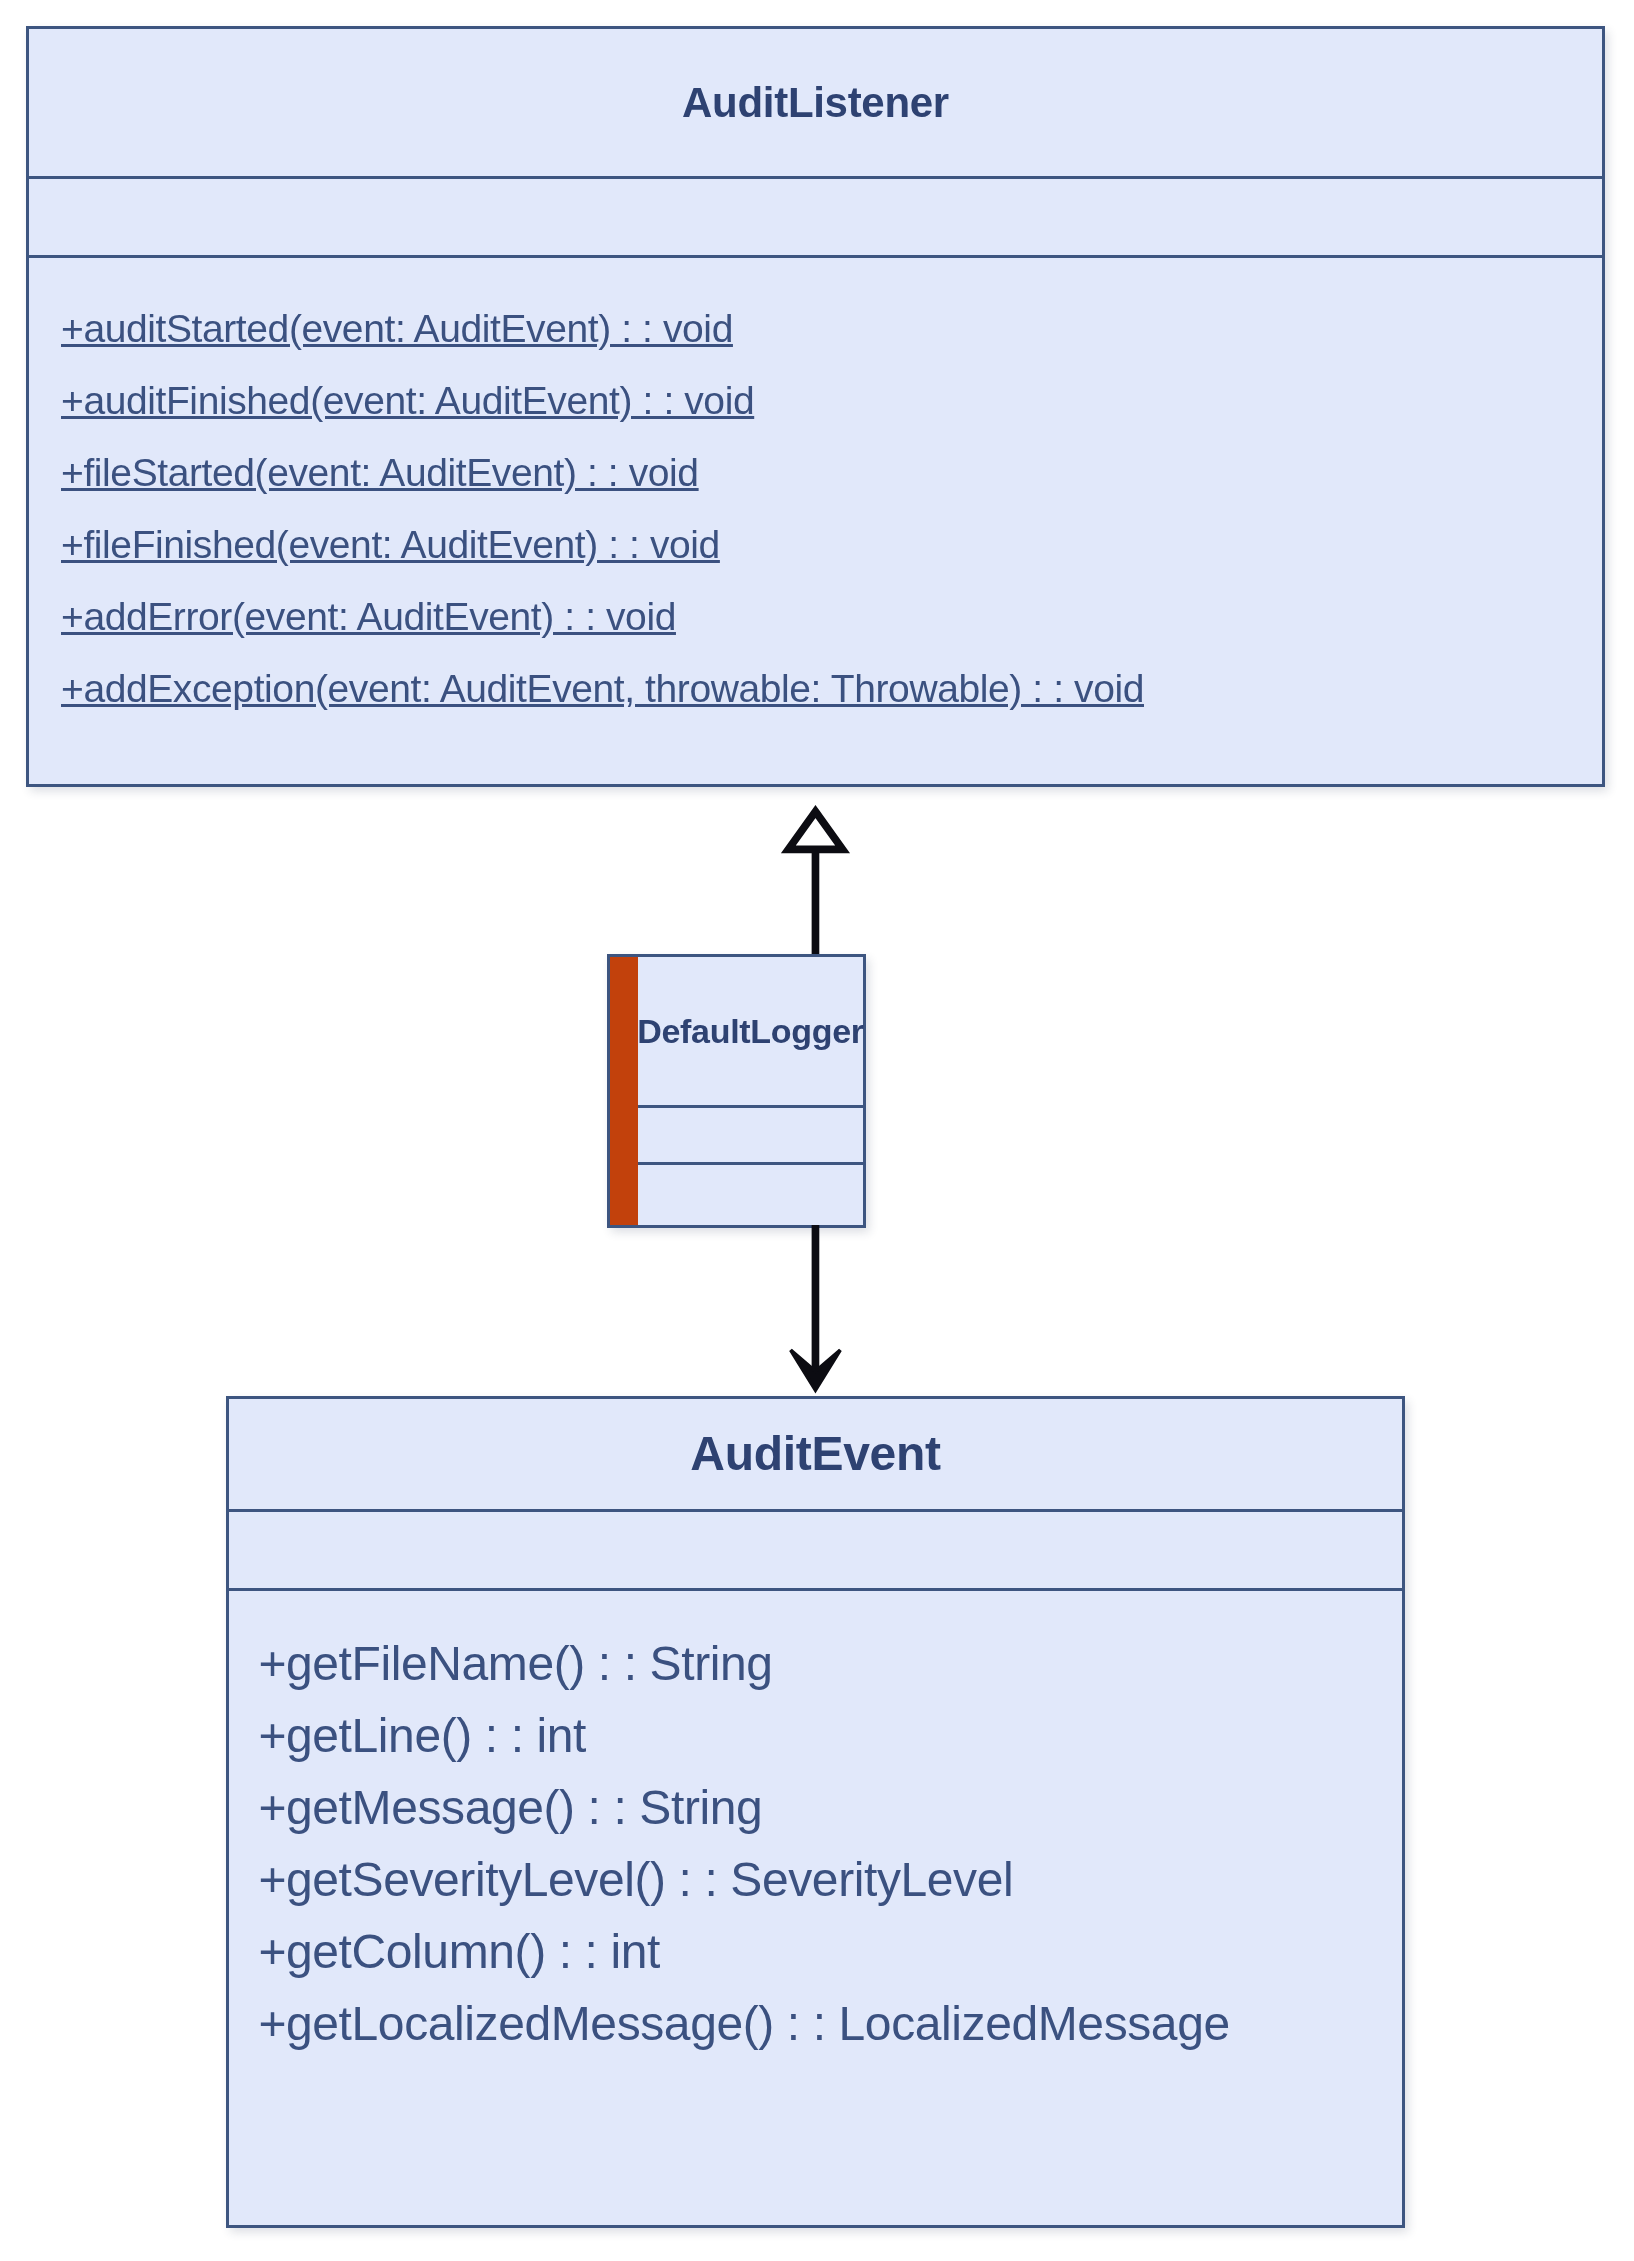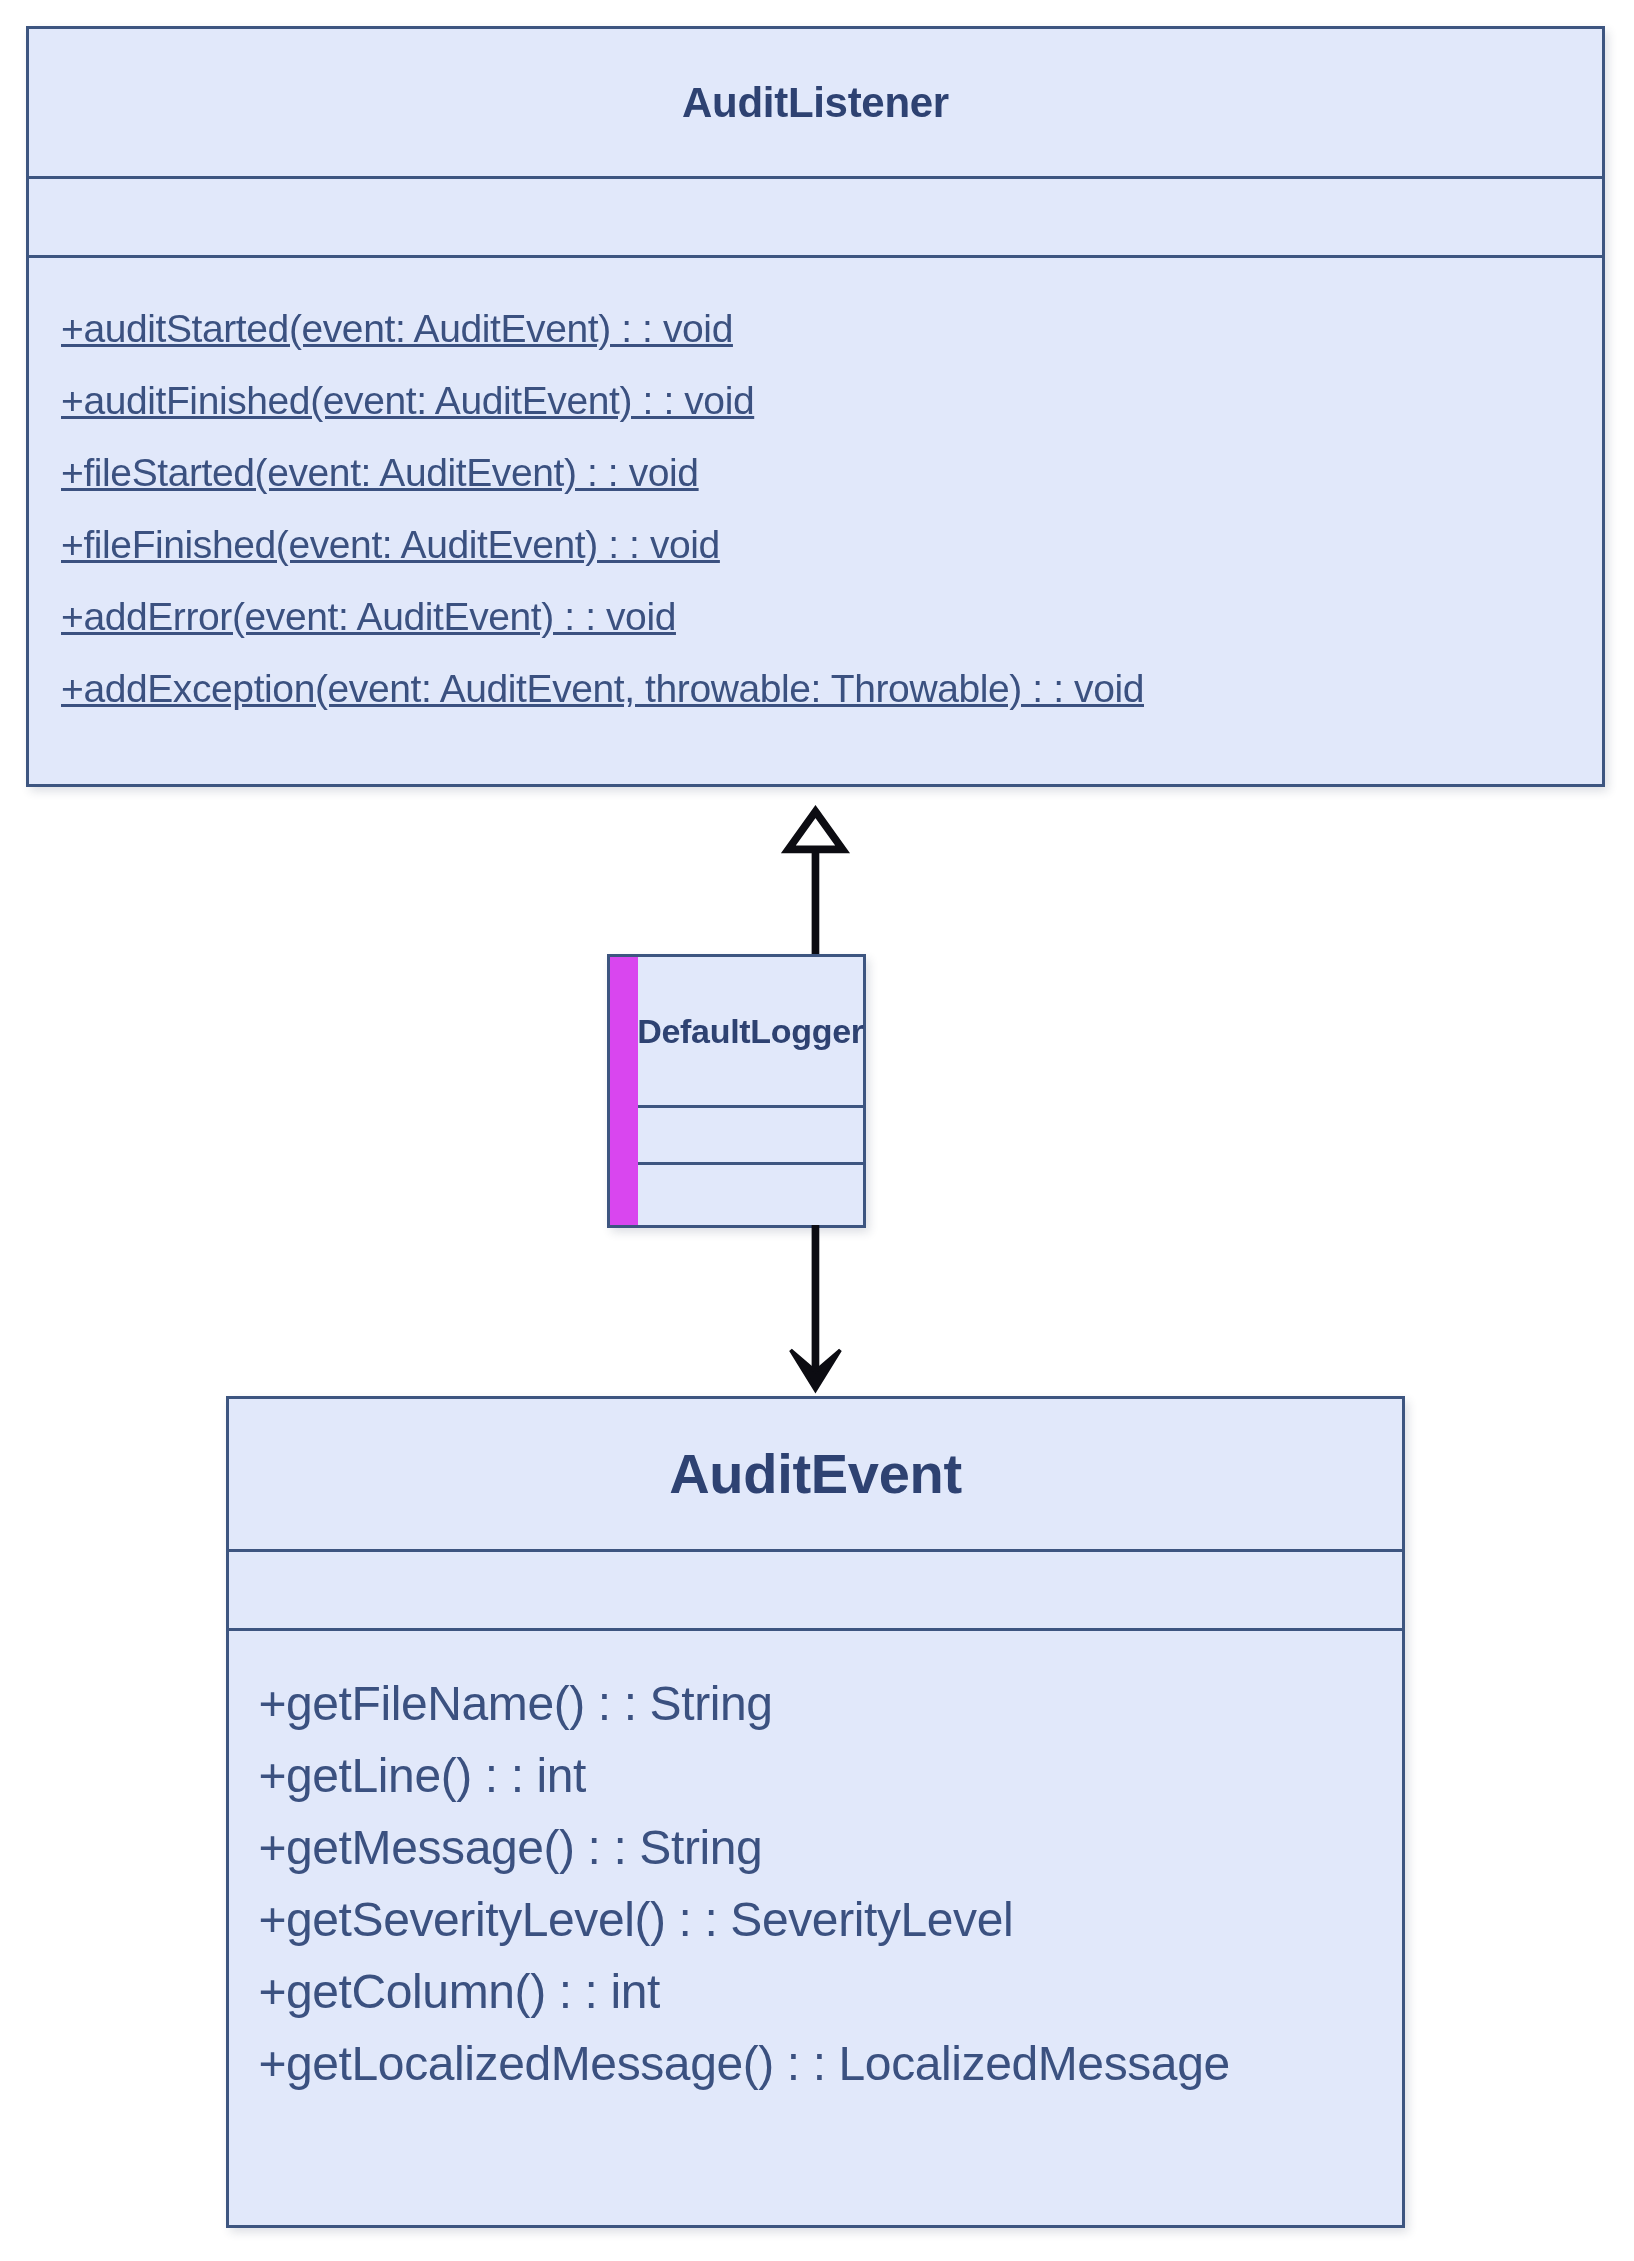--- a/index.html
+++ b/index.html
@@ -18,21 +18,21 @@
 
   .canvas {
     position: absolute;
     inset: 0;
   }
 
   
   .uml-class {
     position: absolute;
     box-sizing: border-box;
-    background: #d946ef;
+    background: #c2410c;
     border: 3.5px solid #3d5580;
     box-shadow: 4.1px 5.3px 9.4px rgba(40, 50, 80, 0.16);
     display: flex;
     flex-direction: column;
   }
 
   .uml-band {
     box-sizing: border-box;
     background: #e1e8fa;
     position: relative;
@@ -110,22 +110,22 @@
     flex: 1;
   }
 
   #class-auditevent {
     left: 226px;
     top: 1396px;
     width: 1179px;
     height: 832px;
   }
   #class-auditevent .uml-title {
-    height: 150px;
-    font-size: 56px;
+    height: 110px;
+    font-size: 48px;
   }
   #class-auditevent .uml-attrs {
     height: 79px;
   }
   #class-auditevent .uml-methods {
     flex: 1;
     padding: 49px 0 0 29.4px;
     font-size: 48px;
   }
   #class-auditevent .uml-method {

